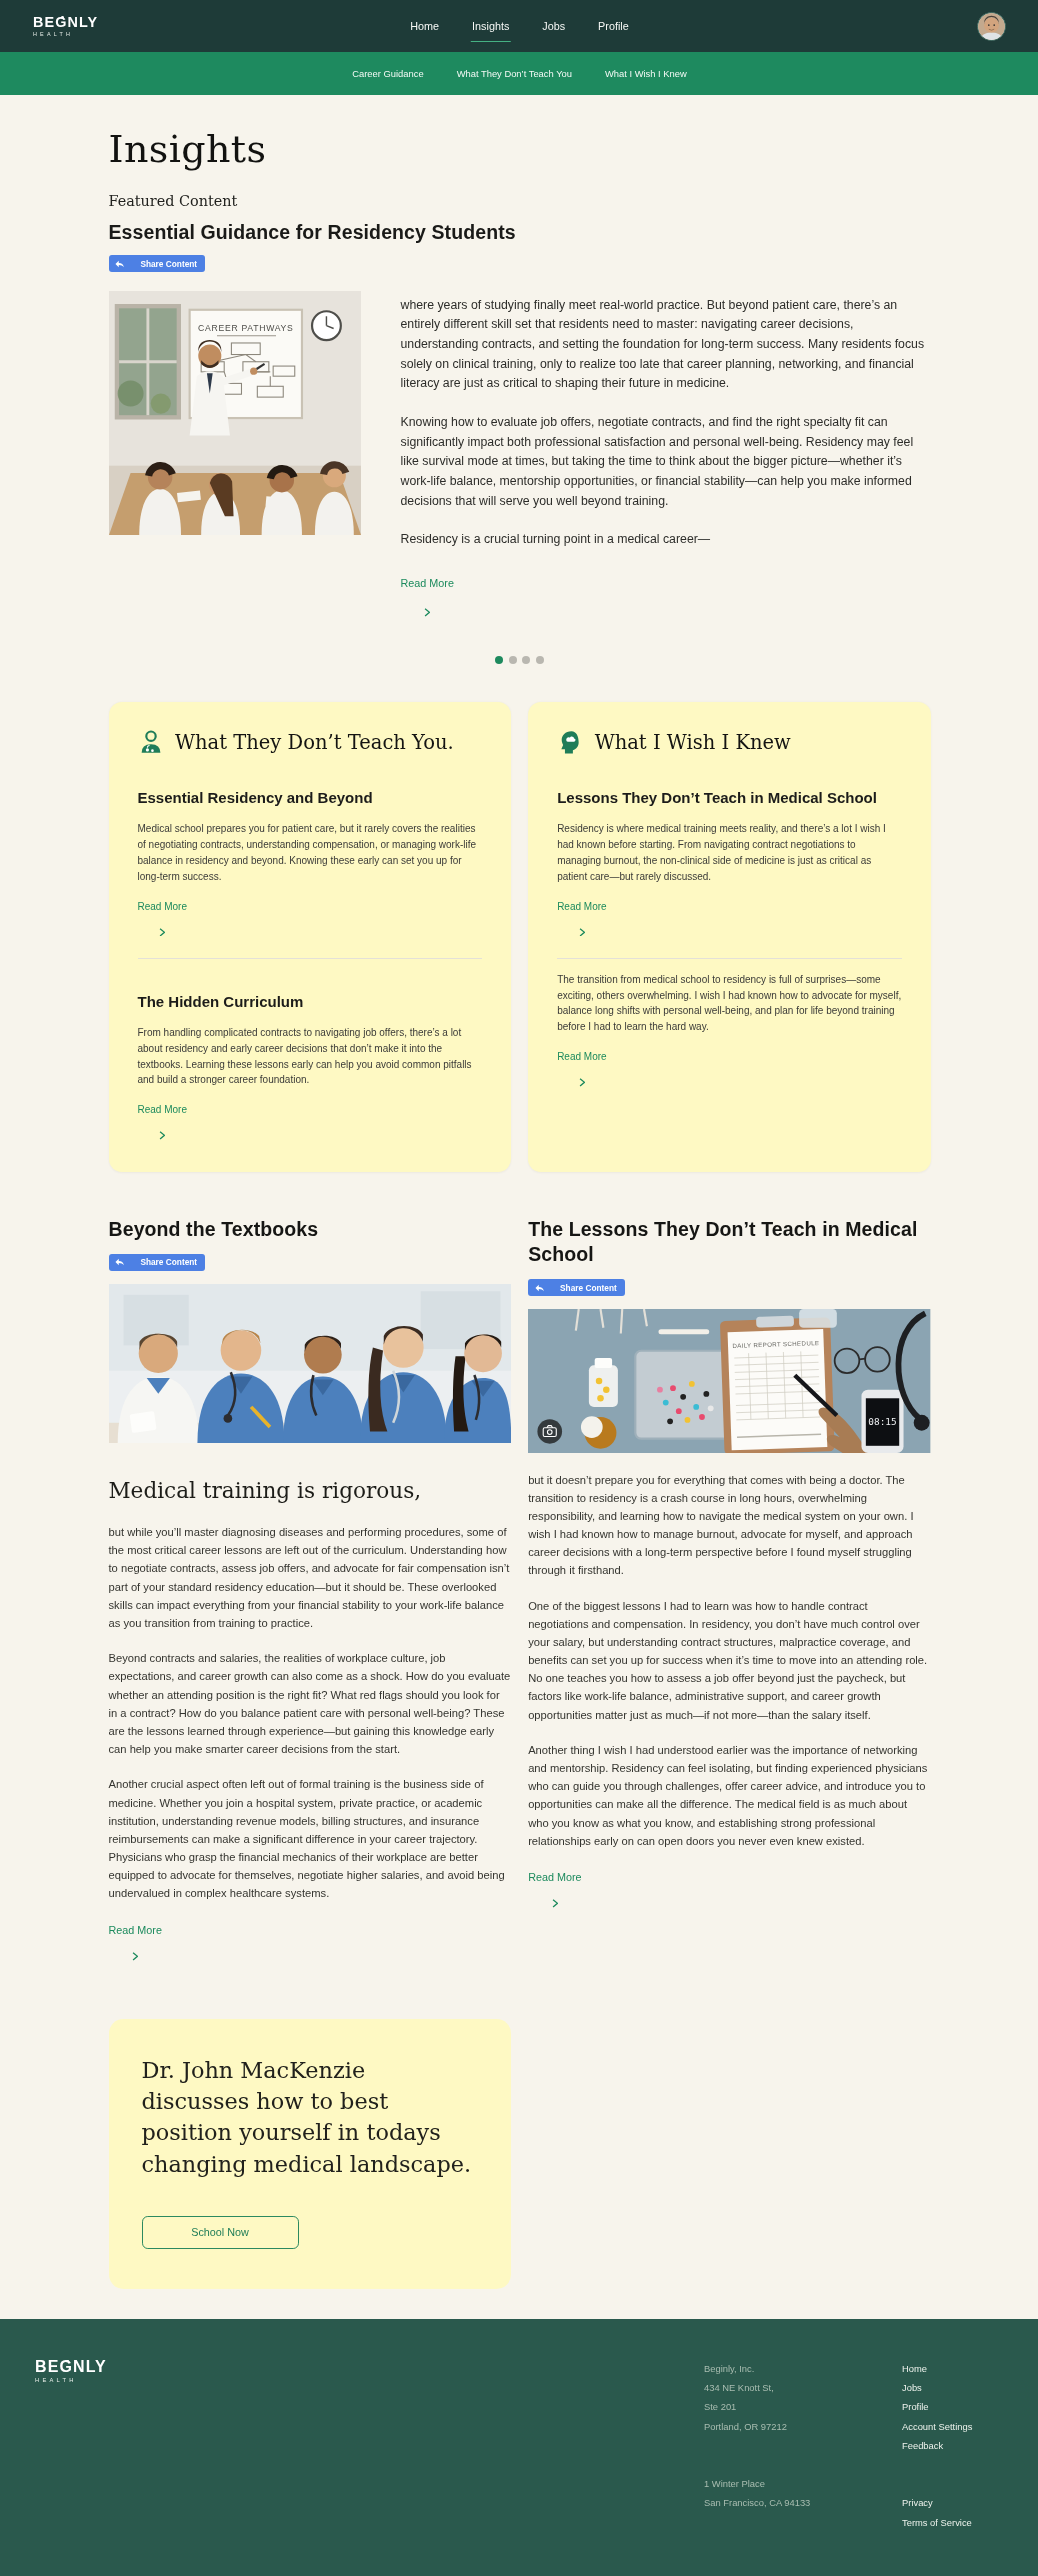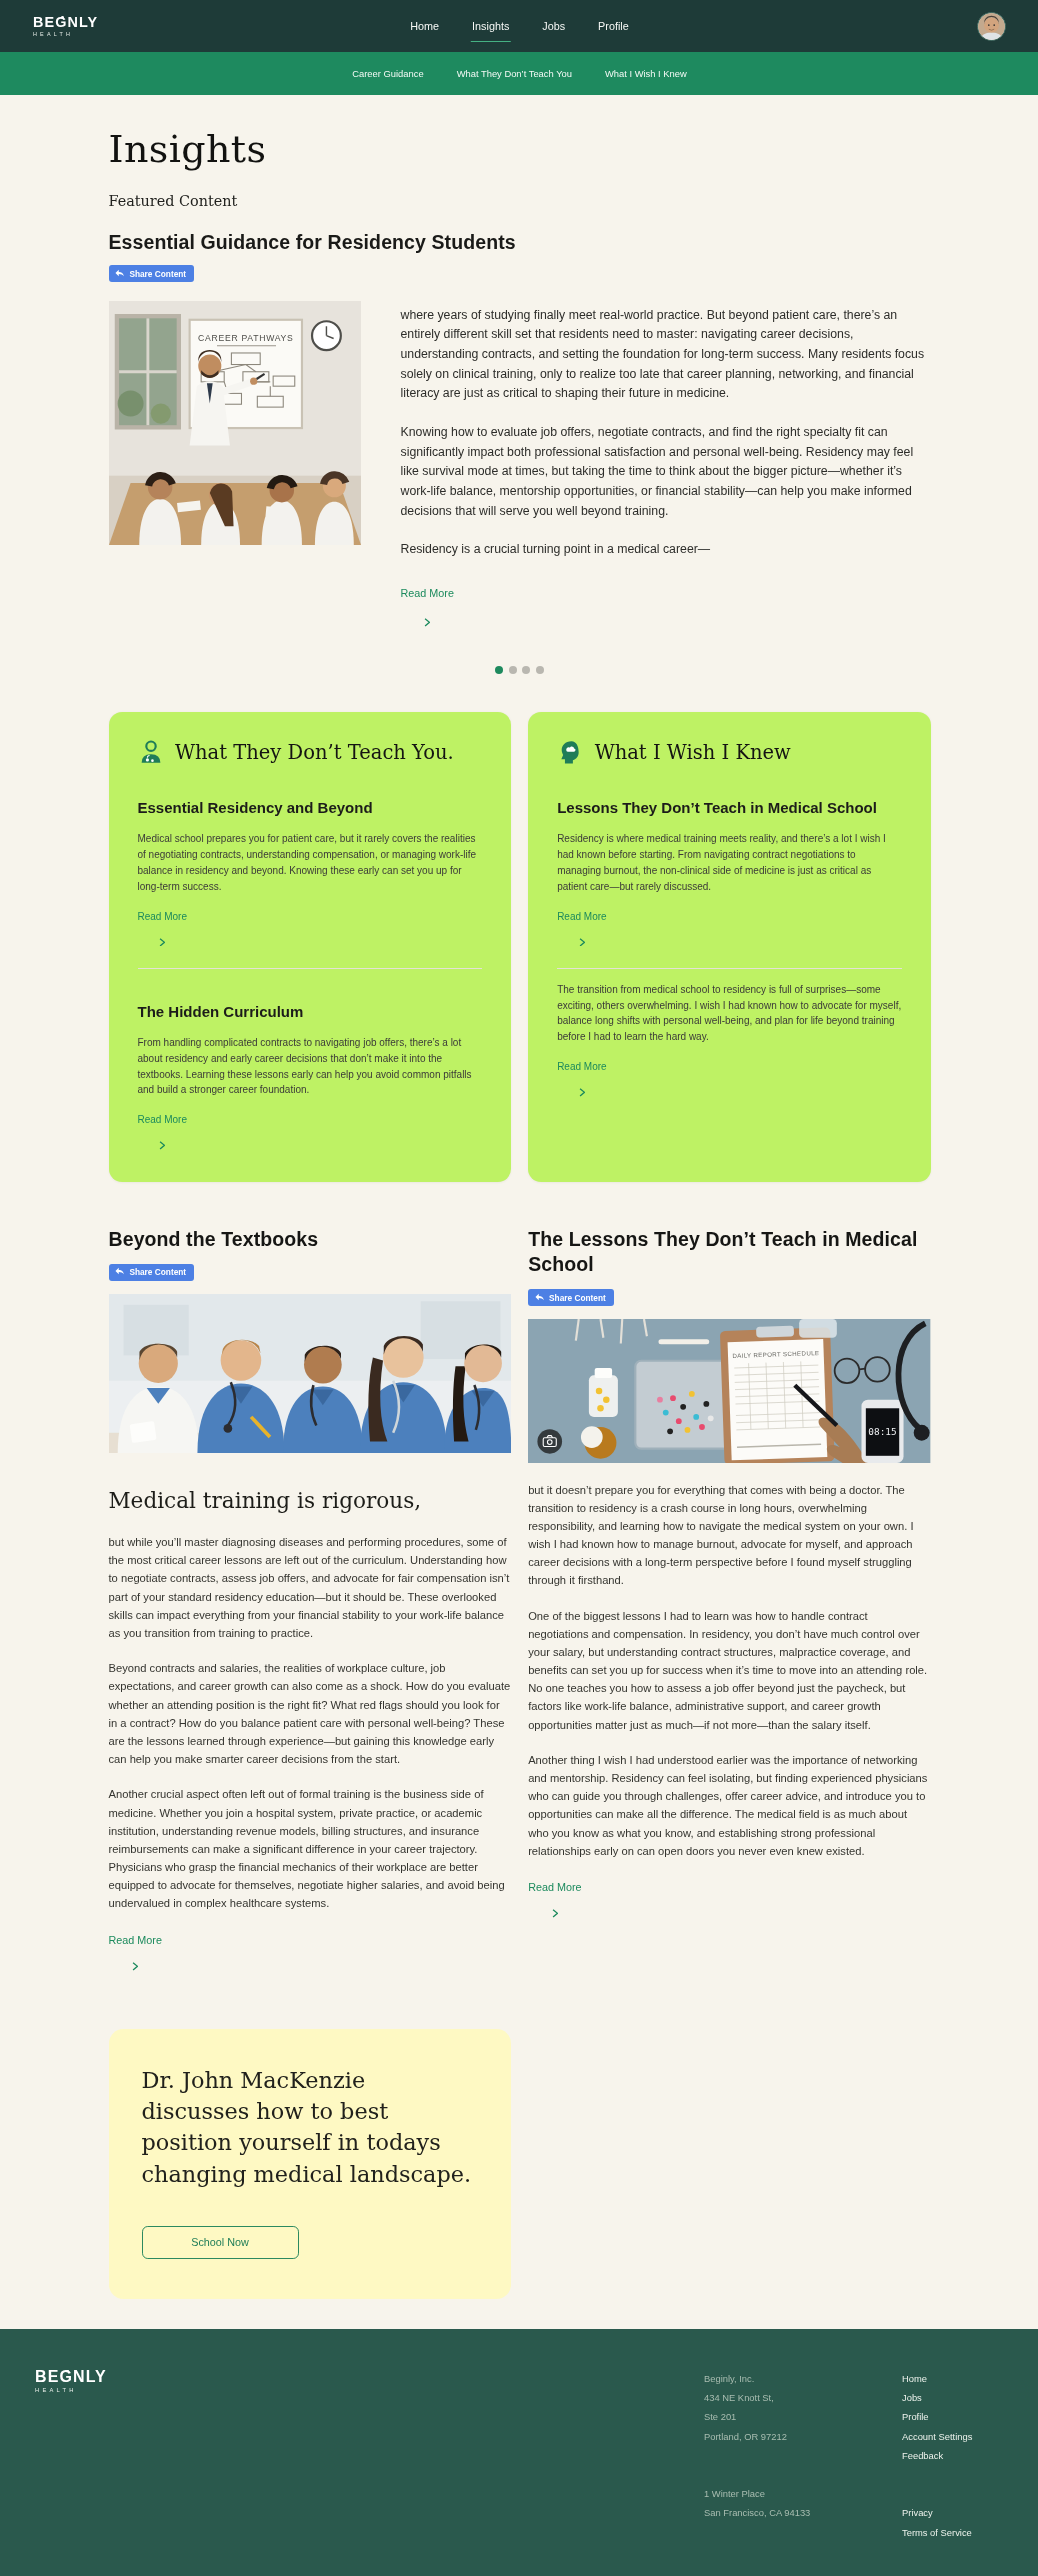--- a/index.html
+++ b/index.html
@@ -35,24 +35,24 @@
     height:43px; background:#1e8a5f; display:flex; align-items:center;
     justify-content:center; gap:33px; font-size:9.4px; color:#f4faf6;
   }
   .subnav span { cursor:pointer; }
 
   
   .container { width:822px; margin:0 auto; }
 
   .page-title { font-size:38px; font-weight:500; color:#121210; margin-top:32px; letter-spacing:0.4px; }
   .eyebrow { font-size:14.4px; color:#22221f; margin-top:21.6px; font-weight:400; }
-  .featured-title { font-size:19.5px; font-weight:700; color:#1a1a18; margin-top:22px; letter-spacing:0.1px; }
+  .featured-title { font-size:19.5px; font-weight:700; color:#1a1a18; margin-top:12px; letter-spacing:0.1px; }
 
   .share-btn {
-    display:inline-flex; gap:5px; margin-top:11.5px;
+    display:inline-flex; align-items:center; gap:16px; margin-top:11.5px;
     background:#4d80e4; color:#fff; font-size:8.3px; font-weight:700;
     padding:3.6px 8px 3.6px 6.5px; border-radius:2.9px; border:none; cursor:pointer;
   }
   .share-btn svg { display:block; }
 
   
   .featured-row { display:flex; gap:40px; margin-top:19px; }
   .featured-img { width:252px; height:244px; flex:none; }
   .featured-img svg, .article-img svg { display:block; width:100%; height:100%; }
   .featured-text { flex:1; font-size:12.3px; line-height:1.6; color:#2d2d2a; padding-top:4.3px; }
@@ -64,21 +64,21 @@
   }
   .read-more svg { display:block; }
 
   .dots { display:flex; justify-content:center; gap:5.8px; margin-top:39px; }
   .dot { width:8px; height:8px; border-radius:50%; background:#b9b7b0; cursor:pointer; }
   .dot.active { background:#1e8a5e; }
 
   
   .cards { display:grid; grid-template-columns:1fr 1fr; gap:17.3px; margin-top:38px; }
   .card {
-    background:#bef264; border-radius:13px; padding:27.4px 29px 32px;
+    background:#fef9c3; border-radius:13px; padding:27.4px 29px 32px;
     box-shadow:0 0.7px 2.2px rgba(30,30,25,.05);
   }
   .card-head { display:flex; align-items:center; gap:11.5px; }
   .card-head svg { flex:none; }
   .card-heading { font-size:19.5px; color:#141412; font-weight:400; }
   .card-article-title { font-size:15px; font-weight:700; color:#1c1c1a; margin-top:33px; line-height:1.35; }
   .card-article-body { font-size:10px; line-height:1.58; color:#3b3b38; margin-top:13px; }
   .card .read-more { font-size:10px; margin-top:16px; }
   .card-divider { border:none; border-top:0.7px solid #e4e1d8; margin:21.6px 0 0; }
 

